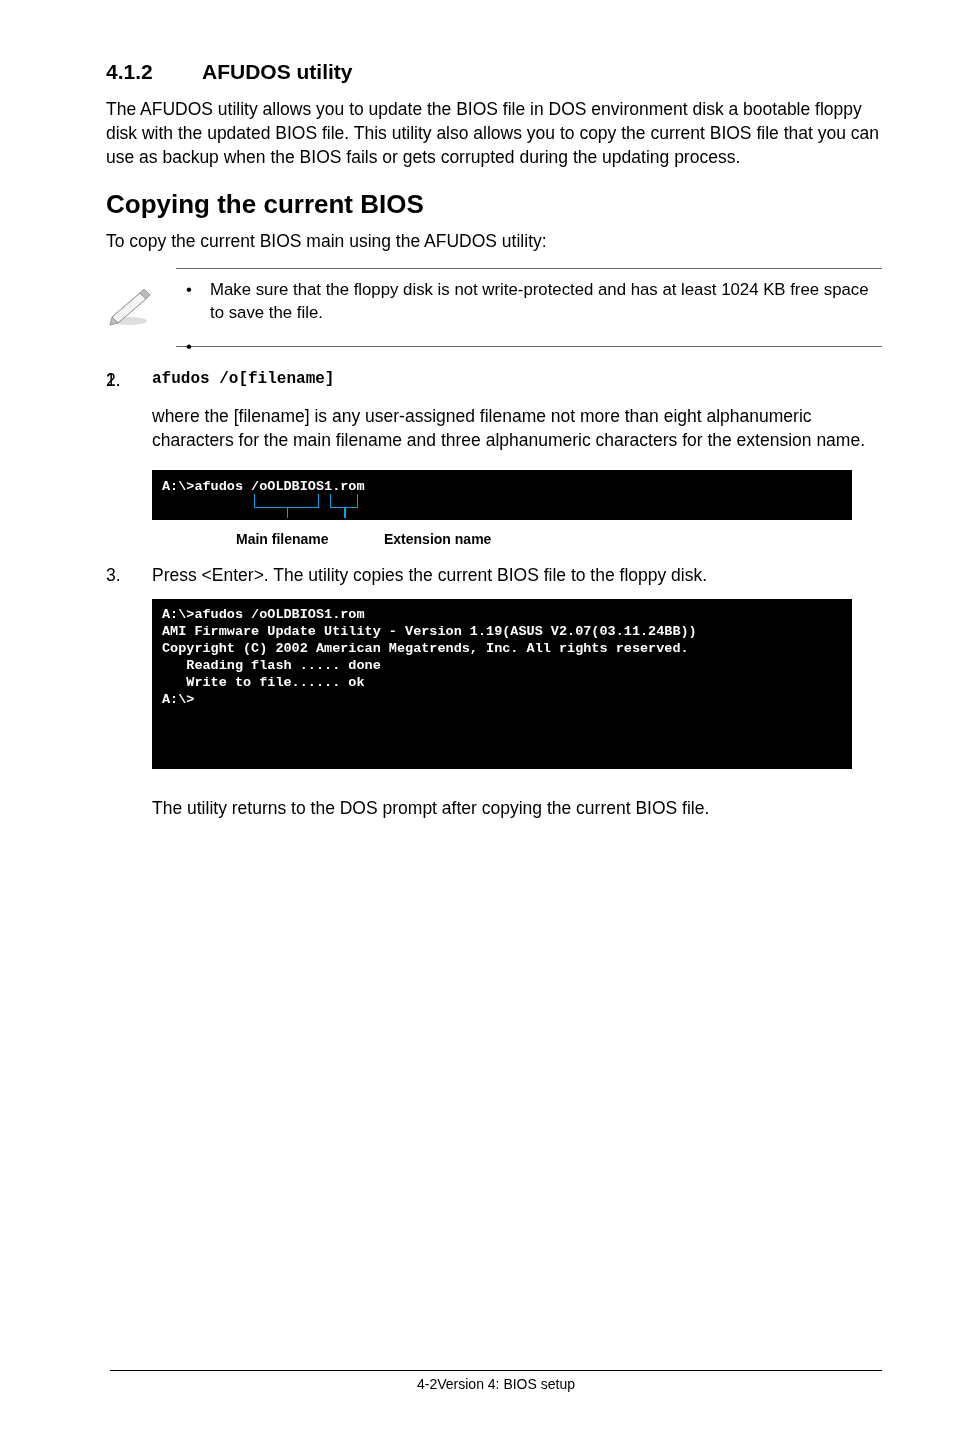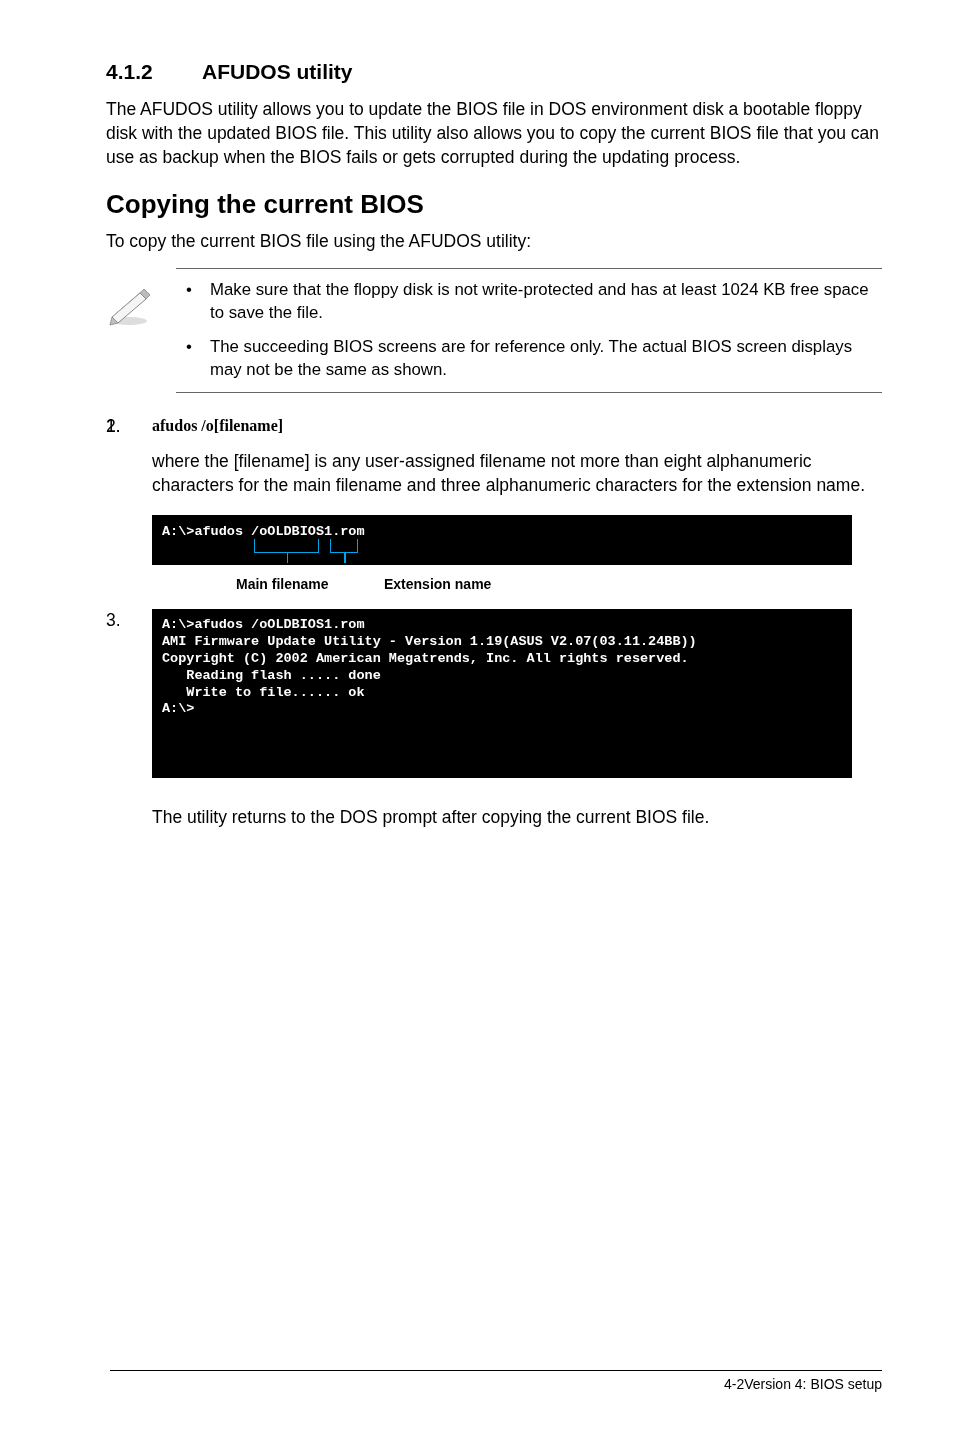--- a/index.html
+++ b/index.html
@@ -32,21 +32,21 @@
     width: 50px;
   }
   .notebox ul { list-style: none; }
   .notebox li { position: relative; padding-left: 34px; margin-bottom: 12px; font-size:16.8px; line-height:1.35;}
   .notebox li:last-child { margin-bottom: 0; }
   .notebox li .dot { position: absolute; left: 10px; top: 0; }
   ol.steps { list-style: none; counter-reset: step; margin-bottom: 12px;}
   ol.steps > li { position: relative; padding-left: 46px; margin-bottom: 10px; }
   ol.steps > li .n { position: absolute; left: 0; top: 0; }
   .mono {
-    font-family: Liberation Serif, serif;
+    font-family: Liberation Mono, monospace;
     font-weight: bold;
     font-size: 16px;
     margin: 10px 0 14px 46px;
   }
   .para-ind { margin-left: 46px; margin-bottom: 18px; }
   .term {
     background: #000;
     color: #fff;
     font-family: "Courier New", monospace;
     font-weight: bold;
@@ -73,47 +73,47 @@
   .bracket .tick { position:absolute; width:1.5px; height:10px; background:#00a5e5; bottom:-10px; left:50%;}
   .bracket .bot { position:absolute; height:1.5px; background:#00a5e5; bottom:0; left:0; right:0;}
   .captions { position: relative; height: 26px; margin-left:46px; margin-right:30px; margin-bottom:12px;}
   .captions span { position:absolute; font-weight:bold; font-size:14px; top:4px;}
   .term2 { margin-bottom: 28px; padding-bottom: 60px;}
   .footer {
     position: absolute;
     left: 110px; right: 72px; bottom: 44px;
     border-top: 1px solid #000;
     padding-top: 4px;
-    display: flex; justify-content: flex-end;
+    display: flex; justify-content: center;
     font-size: 14px;
   }
 </style>
 </head>
 <body>
 
 <h2>
   <span class="num">4.1.2</span><span>AFUDOS utility</span>
 </h2>
 
 <p class="intro">The AFUDOS utility allows you to update the BIOS file in DOS environment disk a bootable floppy disk with the updated BIOS file. This utility also allows you to copy the current BIOS file that you can use as backup when the BIOS fails or gets corrupted during the updating process.</p>
 
 <h3>Copying the current BIOS</h3>
-<p class="sub">To copy the current BIOS file using the AFUDOS utility:</p>
+<p class="sub">To copy the current BIOS main using the AFUDOS utility:</p>
 
 <div class="notebox">
   <svg class="pencil" viewBox="0 0 50 40">
     <ellipse cx="23" cy="34" rx="18" ry="4" fill="#ddd"></ellipse>
     <path d="M6 30 L34 6 L40 12 L12 36 Z" fill="#f5f5f5" stroke="#888" stroke-width="1"></path>
     <path d="M6 30 L12 36 L4 38 Z" fill="#c0c0c0" stroke="#888" stroke-width="0.8"></path>
     <path d="M34 6 L40 12 L44 8 L38 2 Z" fill="#bbb" stroke="#888" stroke-width="0.8"></path>
     <line x1="10" y1="26.5" x2="37" y2="3" stroke="#aaa" stroke-width="0.8"></line>
   </svg>
   <ul>
     <li><span class="dot">•</span><span>Make sure that the floppy disk is not write-protected and has at least 1024 KB free space to save the file.</span></li>
-    <li><span class="dot">•</span><span>The succeeding BIOS screens are for reference only. The actual BIOS screen displays may not be the same as shown.</span></li>
+    <li><span class="dot">•</span></li>
   </ul>
 </div>
 
 <ol class="steps">
   <li><span class="n">1.</span></li>
   <li><span class="n">2.</span></li>
 </ol>
 
 <div class="mono">afudos /o[filename]</div>
 
@@ -129,21 +129,21 @@
       <div class="bot"></div>
       <div class="tick"></div>
     </div>
 </div>
 <div class="captions">
   <span style="left:84px;">Main filename</span>
   <span style="left:232px;text-align:center;">Extension name</span>
 </div>
 
 <ol class="steps">
-  <li><span class="n">3.</span></li>
+  <li><span class="n">3.</span><span>Press &lt;Enter&gt;. The utility copies the current BIOS file to the floppy disk.</span></li>
 </ol>
 
 <div class="term term2">A:\&gt;afudos /oOLDBIOS1.rom
 AMI Firmware Update Utility - Version 1.19(ASUS V2.07(03.11.24BB))
 Copyright (C) 2002 American Megatrends, Inc. All rights reserved.
    Reading flash ..... done
    Write to file...... ok
 A:\&gt;</div>
 
 <p class="para-ind">The utility returns to the DOS prompt after copying the current BIOS file.</p>

